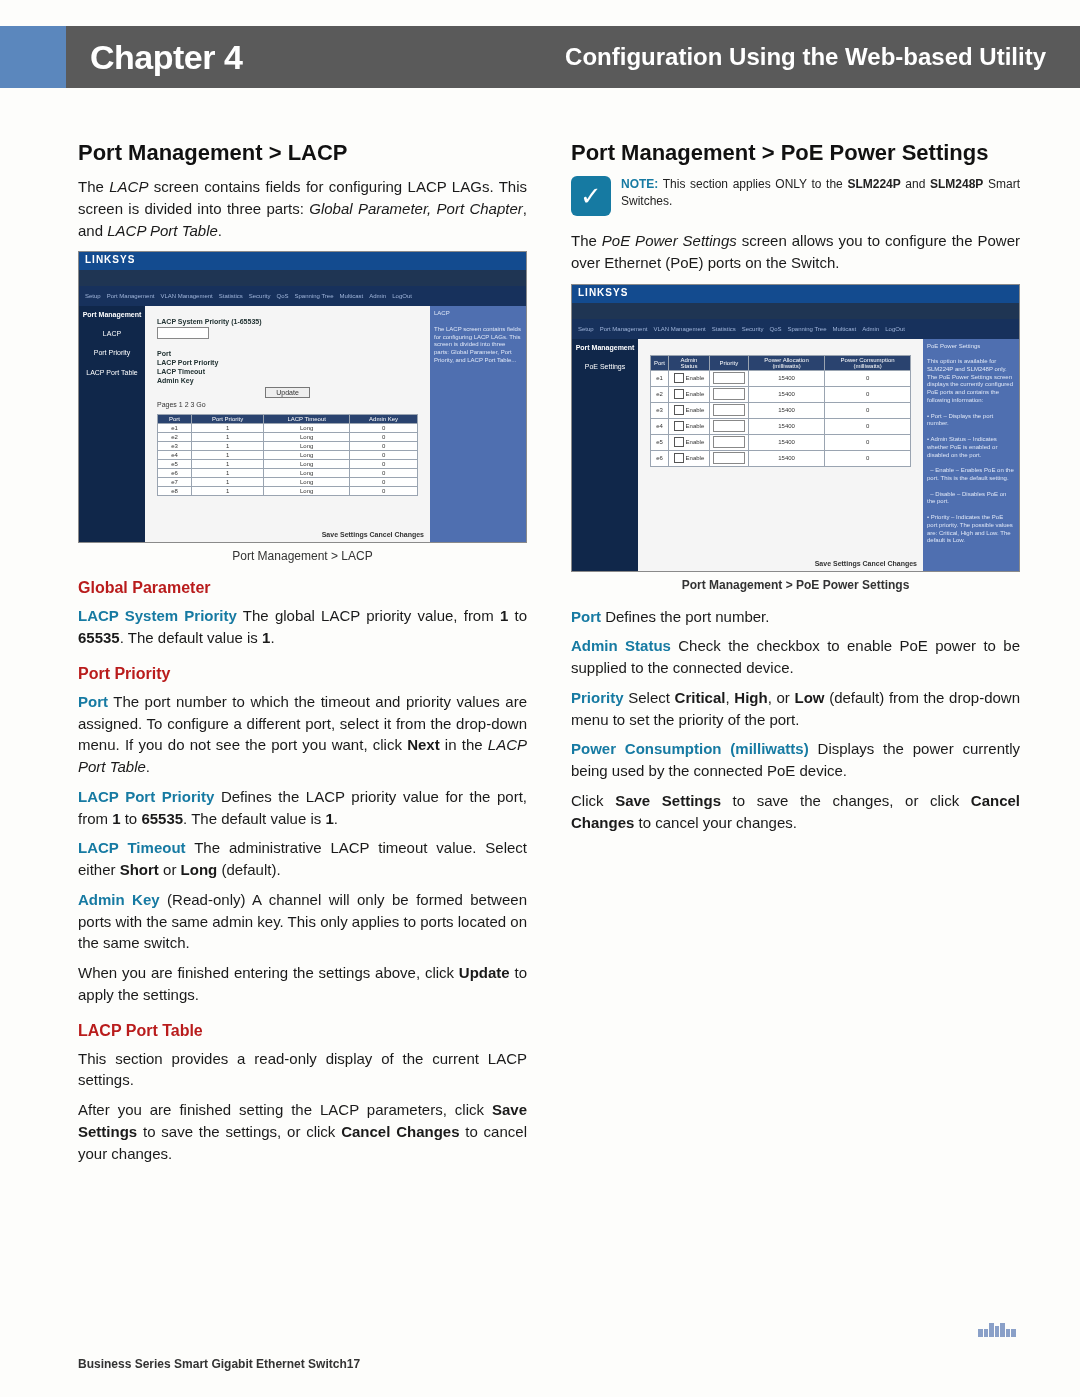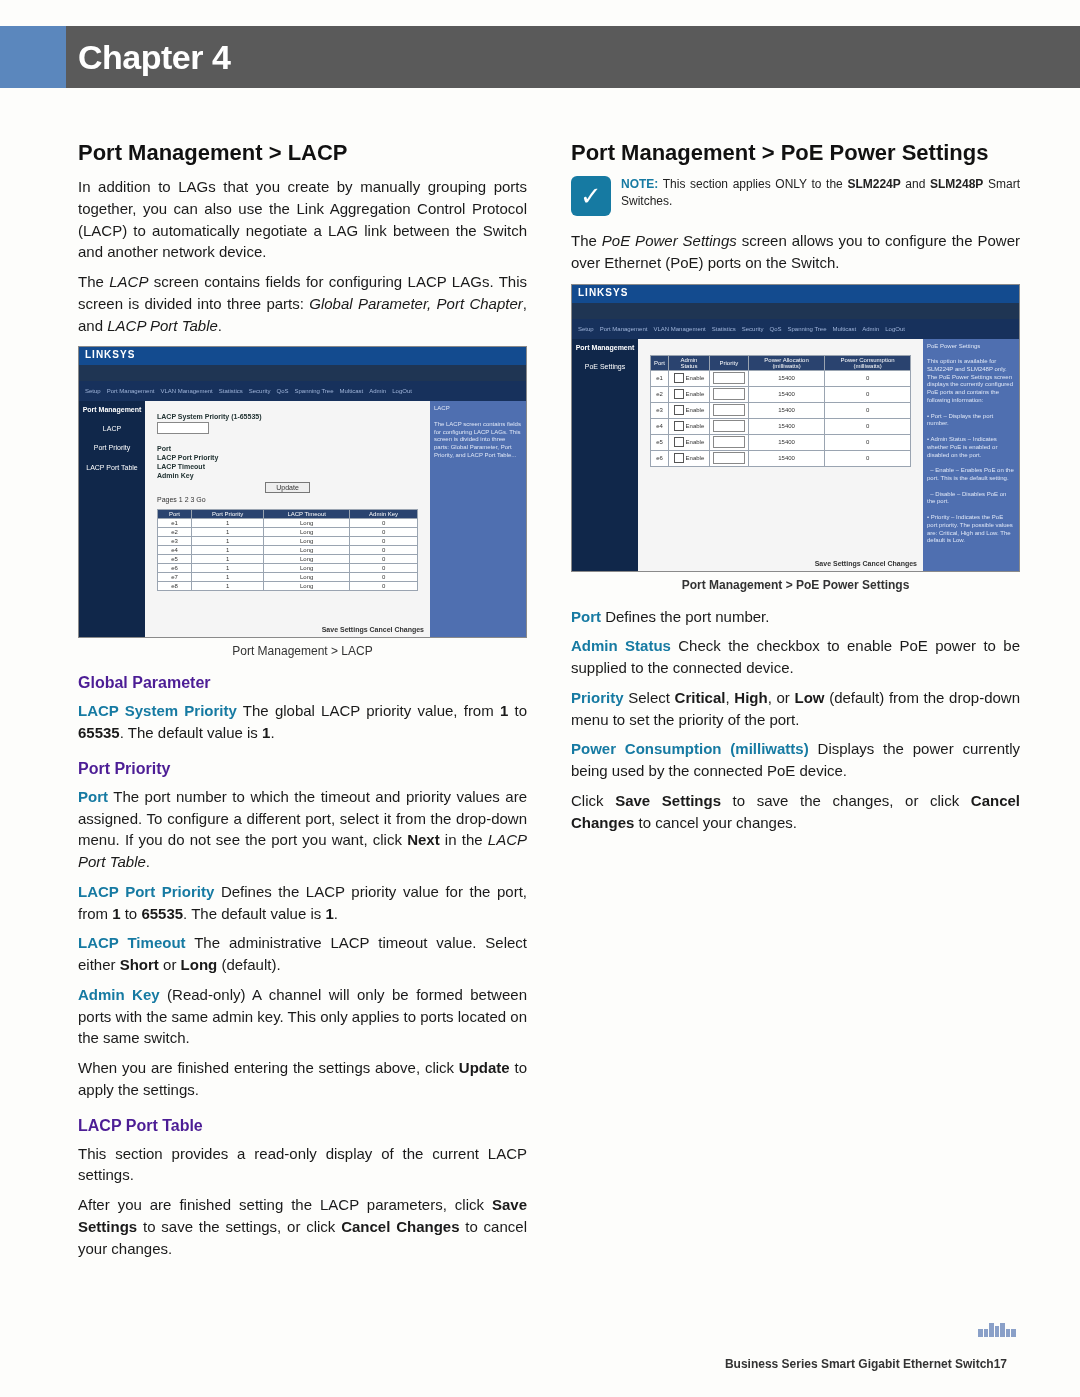--- a/index.html
+++ b/index.html
@@ -1,31 +1,31 @@
 <!DOCTYPE html>
 <html><head>
 <meta charset="utf-8">
 <style>
   html,body{margin:0;padding:0;background:#e9edf0;font-family:"Segoe UI",Arial,sans-serif;color:#222;}
   .page{width:1080px;height:1397px;margin:0 auto;background:#fdfdfb;position:relative;box-sizing:border-box;}
   .leftbar{position:absolute;left:0;top:26px;width:66px;height:62px;background:#5b87bd;}
-  .header{position:absolute;left:66px;right:0;top:26px;height:62px;background:#5a5a5a;color:#fff;display:flex;align-items:center;justify-content:space-between;padding:0 34px 0 12px;box-sizing:border-box;}
+  .header{position:absolute;left:66px;right:0;top:26px;height:62px;background:#5a5a5a;color:#fff;display:flex;align-items:center;justify-content:space-between;padding:0 34px 0 24px;box-sizing:border-box;}
   .chapter{font-size:34px;font-weight:700;font-family:"Segoe UI",Arial,sans-serif;letter-spacing:-0.5px;}
   .htitle{font-size:24px;font-weight:700;font-family:"Segoe UI Semibold",Arial,sans-serif;}
   .cols{position:absolute;top:126px;left:78px;right:60px;bottom:58px;display:flex;gap:44px;}
   .col{flex:1 1 0;min-width:0;}
   h2{font-size:22px;font-weight:700;margin:14px 0 10px;font-family:"Segoe UI Semibold",Arial,sans-serif;color:#111;}
-  h3{font-size:16px;font-weight:700;margin:16px 0 6px;font-family:"Segoe UI Semibold",Arial,sans-serif;color:#4c1d95;}
+  h3{font-size:16px;font-weight:700;margin:16px 0 6px;font-family:"Segoe UI Semibold",Arial,sans-serif;color:#b91c1c;}
   p{font-size:15px;line-height:1.45;margin:8px 0;text-align:justify;color:#1a1a1a;}
   .it{font-style:italic;}
   .b{font-weight:700;}
   .blue{color:#167aa2;font-weight:700;}
   .caption{font-size:12px;text-align:center;margin:6px 0 14px;color:#333;}
   .capb{font-size:12px;text-align:center;margin:6px 0 14px;color:#333;font-weight:700;}
-  .footer{position:absolute;bottom:26px;left:78px;right:73px;display:flex;justify-content:flex-end;font-size:12px;color:#333;}
+  .footer{position:absolute;bottom:26px;left:78px;right:73px;display:flex;justify-content:flex-start;font-size:12px;color:#333;}
   .footer .fl{font-weight:700;}
   .note{display:flex;align-items:flex-start;gap:10px;margin:6px 0 14px;}
   .noteicon{width:40px;height:40px;border-radius:6px;background:#167aa2;display:flex;align-items:center;justify-content:center;color:#fff;font-size:26px;flex:0 0 40px;}
   .notetext{font-size:12px;line-height:1.45;text-align:justify;}
 
   
   .shot{border:1px solid #8a8a8a;background:#fff;margin:10px 0 2px;box-shadow:0 0 0 1px #d8d8d8 inset;}
   .shot-lacp{height:290px;}
   .shot-poe{height:286px;}
   .shot-top{height:18px;background:#134b8f;color:#fff;font-family:Arial,sans-serif;font-size:10px;font-weight:700;padding:2px 6px;box-sizing:border-box;letter-spacing:1px;}
@@ -52,27 +52,27 @@
   .cb{display:inline-block;width:8px;height:8px;border:1px solid #555;background:#fff;vertical-align:middle;margin-right:2px;}
   .shot-side div{margin-bottom:10px;}
 </style>
 </head>
 <body>
 
 <div class="page">
   <div class="leftbar"></div>
   <div class="header">
     <span class="chapter">Chapter 4</span>
+    <span class="htitle">Configuration Using the Web-based Utility</span>
   </div>
 
   <div class="cols">
 
     <div class="col">
       <h2>Port Management &gt; LACP</h2>
-      <p>In addition to LAGs that you create by manually grouping ports together, you can also use the Link Aggregation Control Protocol (LACP) to automatically negotiate a LAG link between the Switch and another network device.</p>
       <p>
         <span>The </span><span class="it">LACP</span><span> screen contains fields for configuring LACP LAGs. This screen is divided into three parts: </span><span class="it">Global Parameter, Port Chapter</span><span>, and </span><span class="it">LACP Port Table</span><span>.</span>
       </p>
 
       <div class="shot shot-lacp">
         <div class="shot-top">LINKSYS</div>
         <div class="shot-bar2"></div>
         <div class="shot-nav">
           <span>Setup</span>
           <span>Port Management</span>

